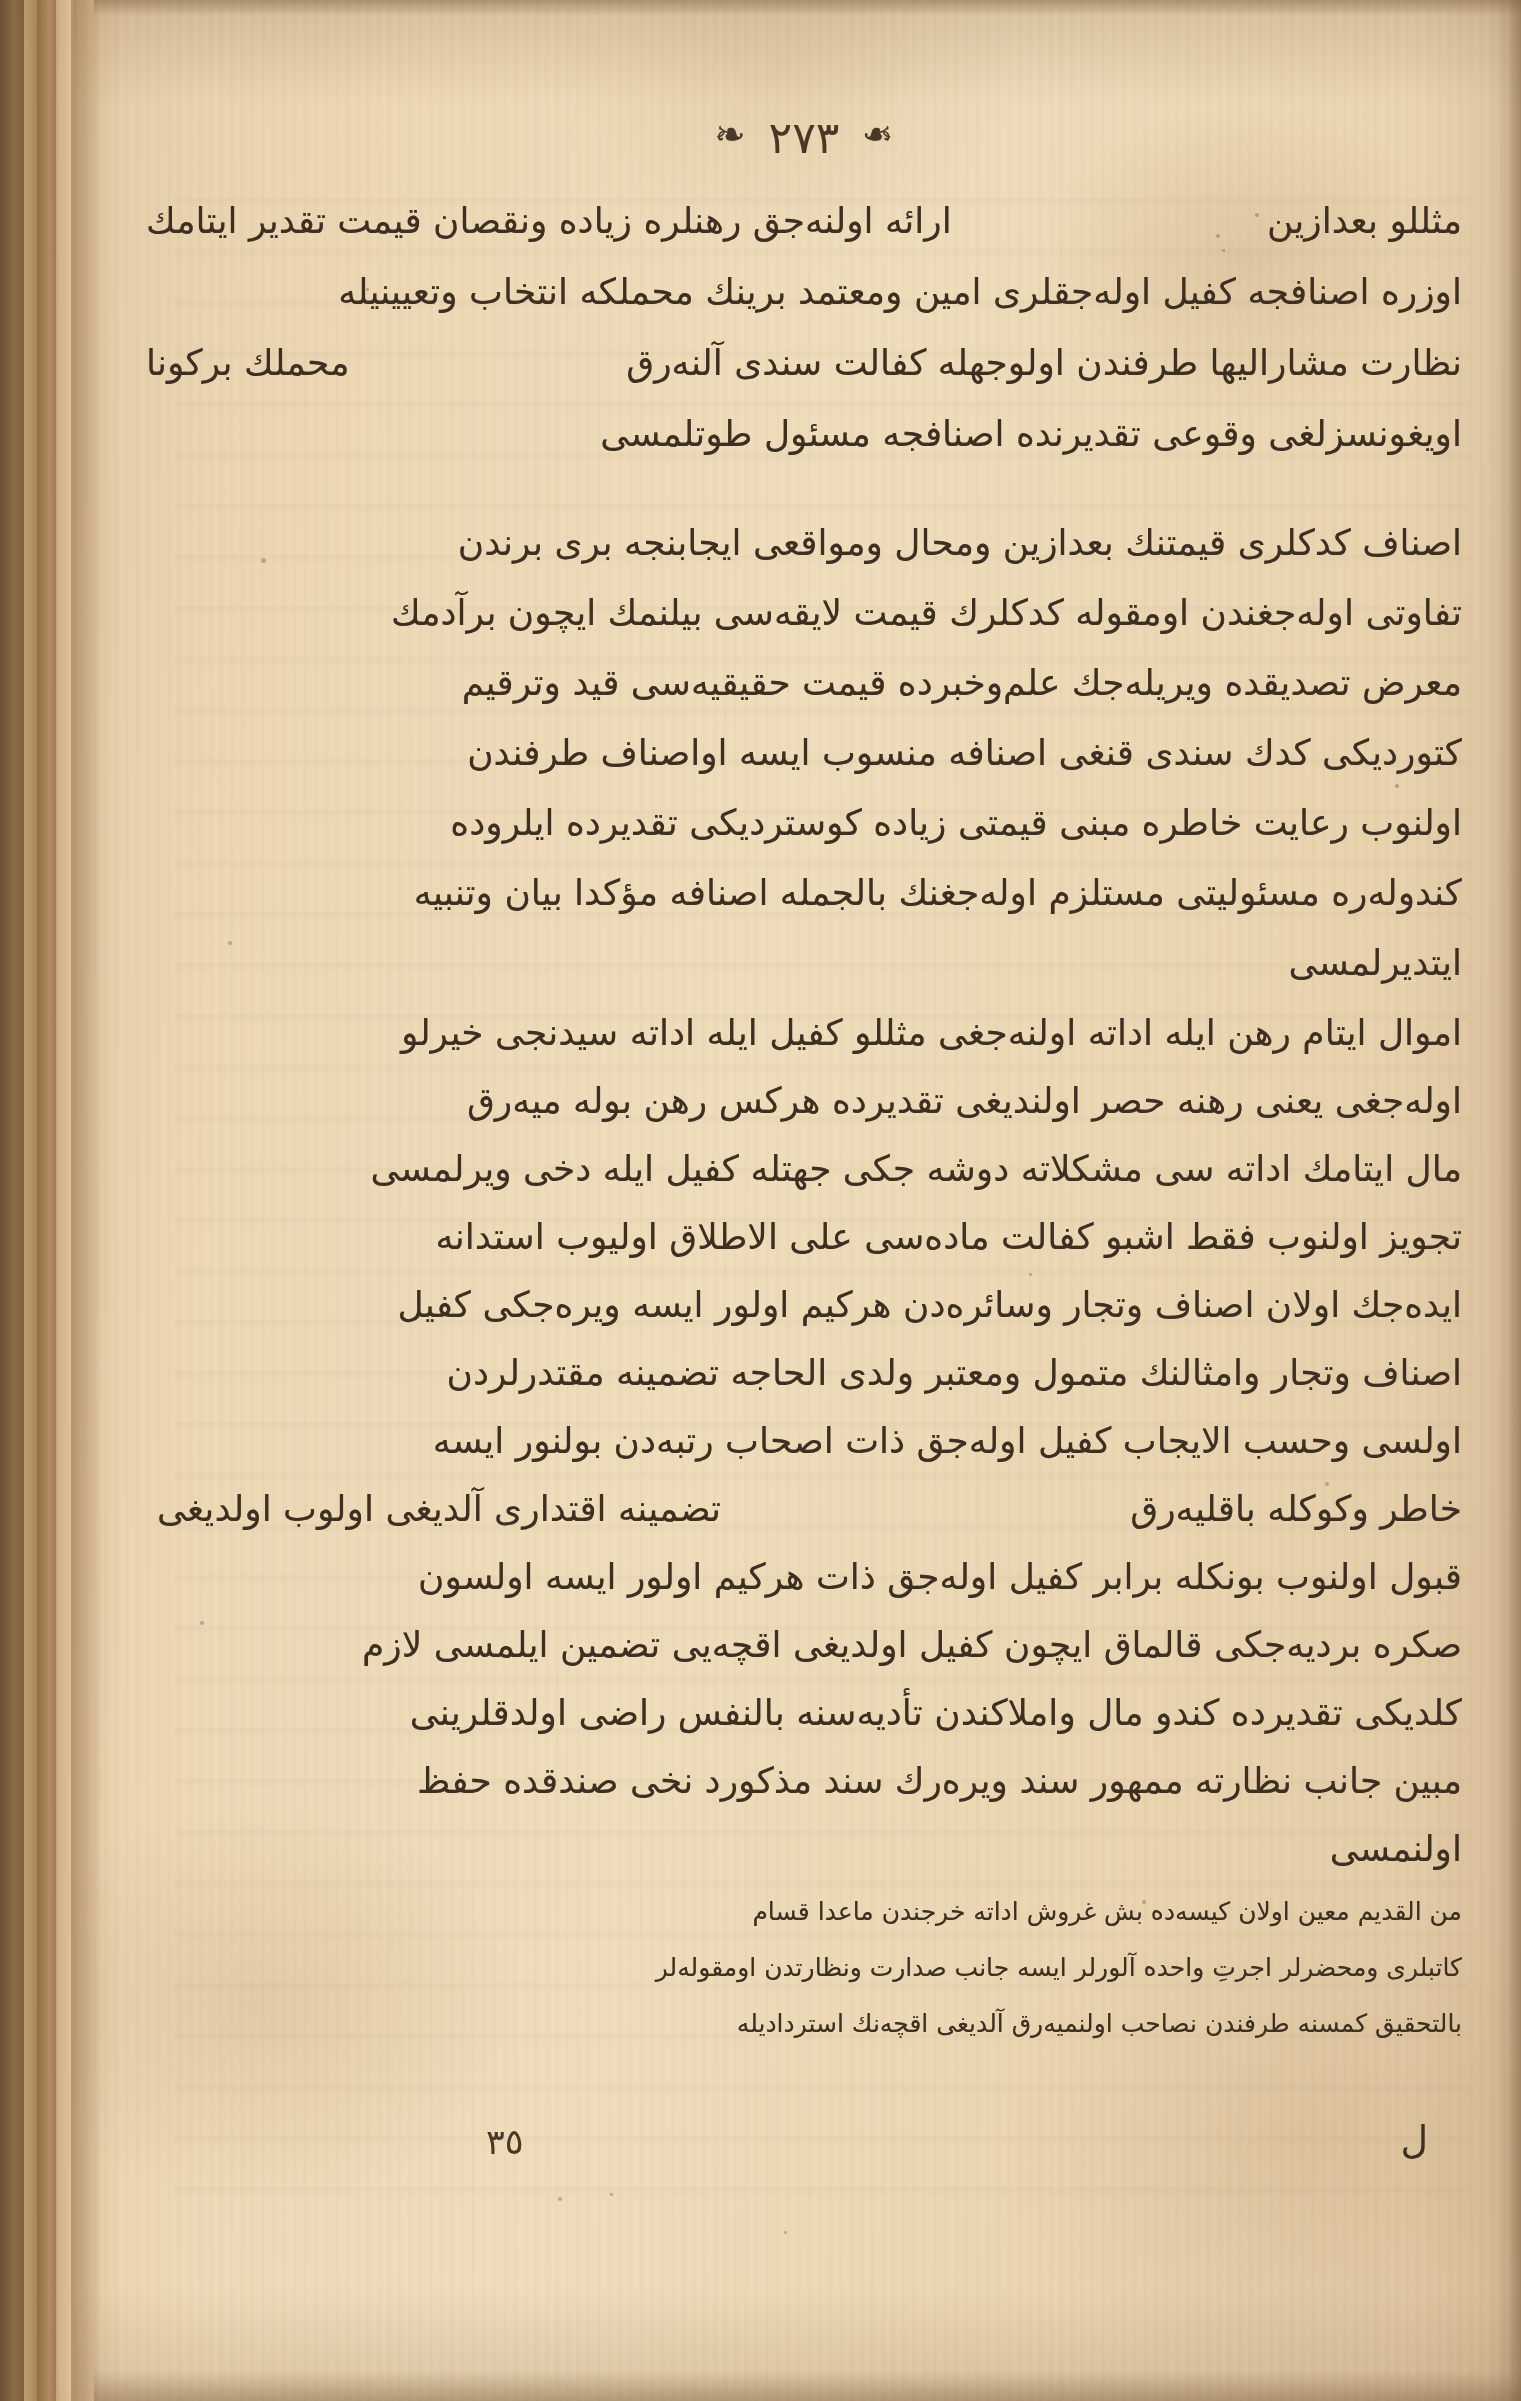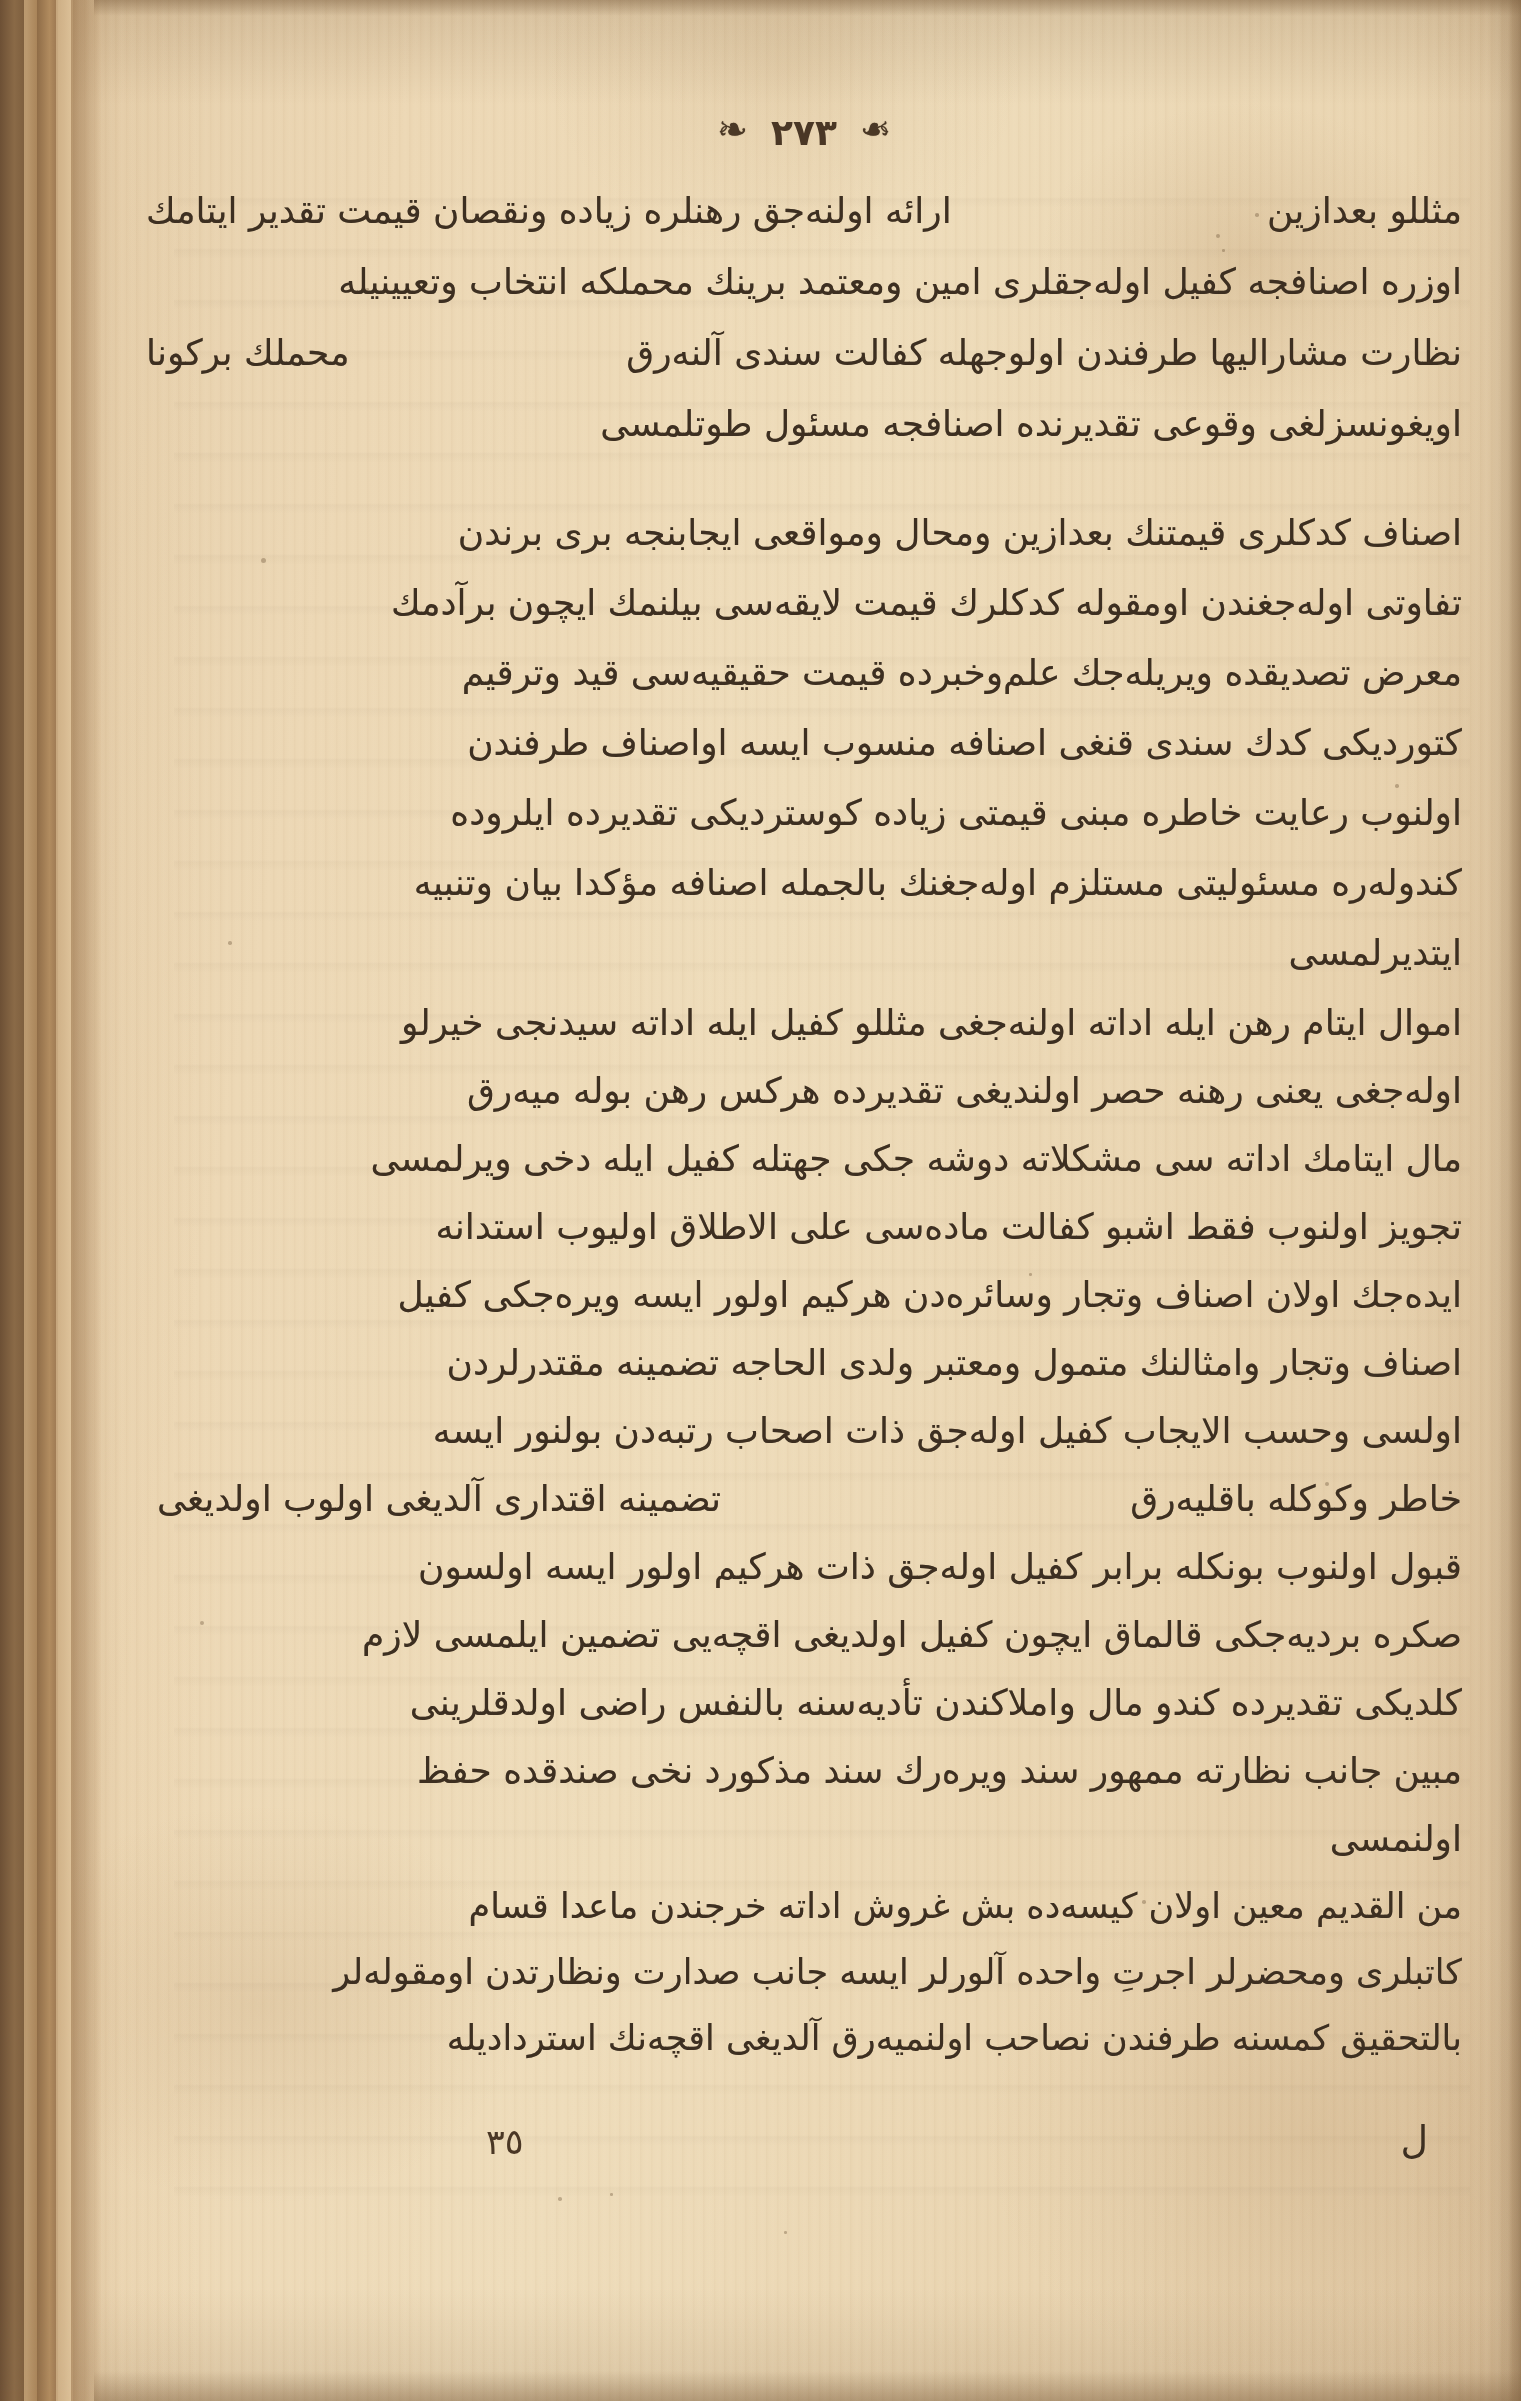--- a/index.html
+++ b/index.html
@@ -71,24 +71,24 @@
   .ornament{
     font-size:37px;
     line-height:1;
     color:#4a3826;
     transform:translateY(-3.5px);
     text-shadow:0 0 0.9px rgba(60,42,24,.6);
   }
   .ornament.left{transform:translateY(-3.5px) scaleX(-1);}
   .folio{
     font-family:"DejaVu Sans","Liberation Sans",sans-serif;
-    font-size:36px;
+    font-size:44px;
     letter-spacing:1.7px;
     color:#4a3725;
-    font-weight:700;
+    font-weight:400;
   }
 
   
   .para{
     direction:rtl;
     unicode-bidi:isolate;
     color:#3e3022;
     font-size:37px;
     line-height:1.0;
   }
@@ -109,21 +109,21 @@
   .para .ln.j > span{white-space:nowrap;}
   .para .ln.short{display:block;text-align:right;}
 
   #p1{margin-top:40px;}
   #p1 .ln{margin-bottom:35px;font-size:36px;}
   #p2{margin-top:73px;}
   #p2 .ln{margin-bottom:34px;font-size:36px;}
   #p3{margin-top:17.4px;margin-left:11px;}
   #p3 .ln{margin-bottom:32px;font-size:36px;}
   #p4{margin-top:19px;}
-  #p4 .ln{margin-bottom:31px;font-size:35px;}
+  #p4 .ln{margin-bottom:31px;font-size:25px;}
 
   
   .footer{
     position:absolute;
     left:146px;right:59px;
     top:2118px;
     height:105px;
     direction:rtl;
   }
   .catchword{

